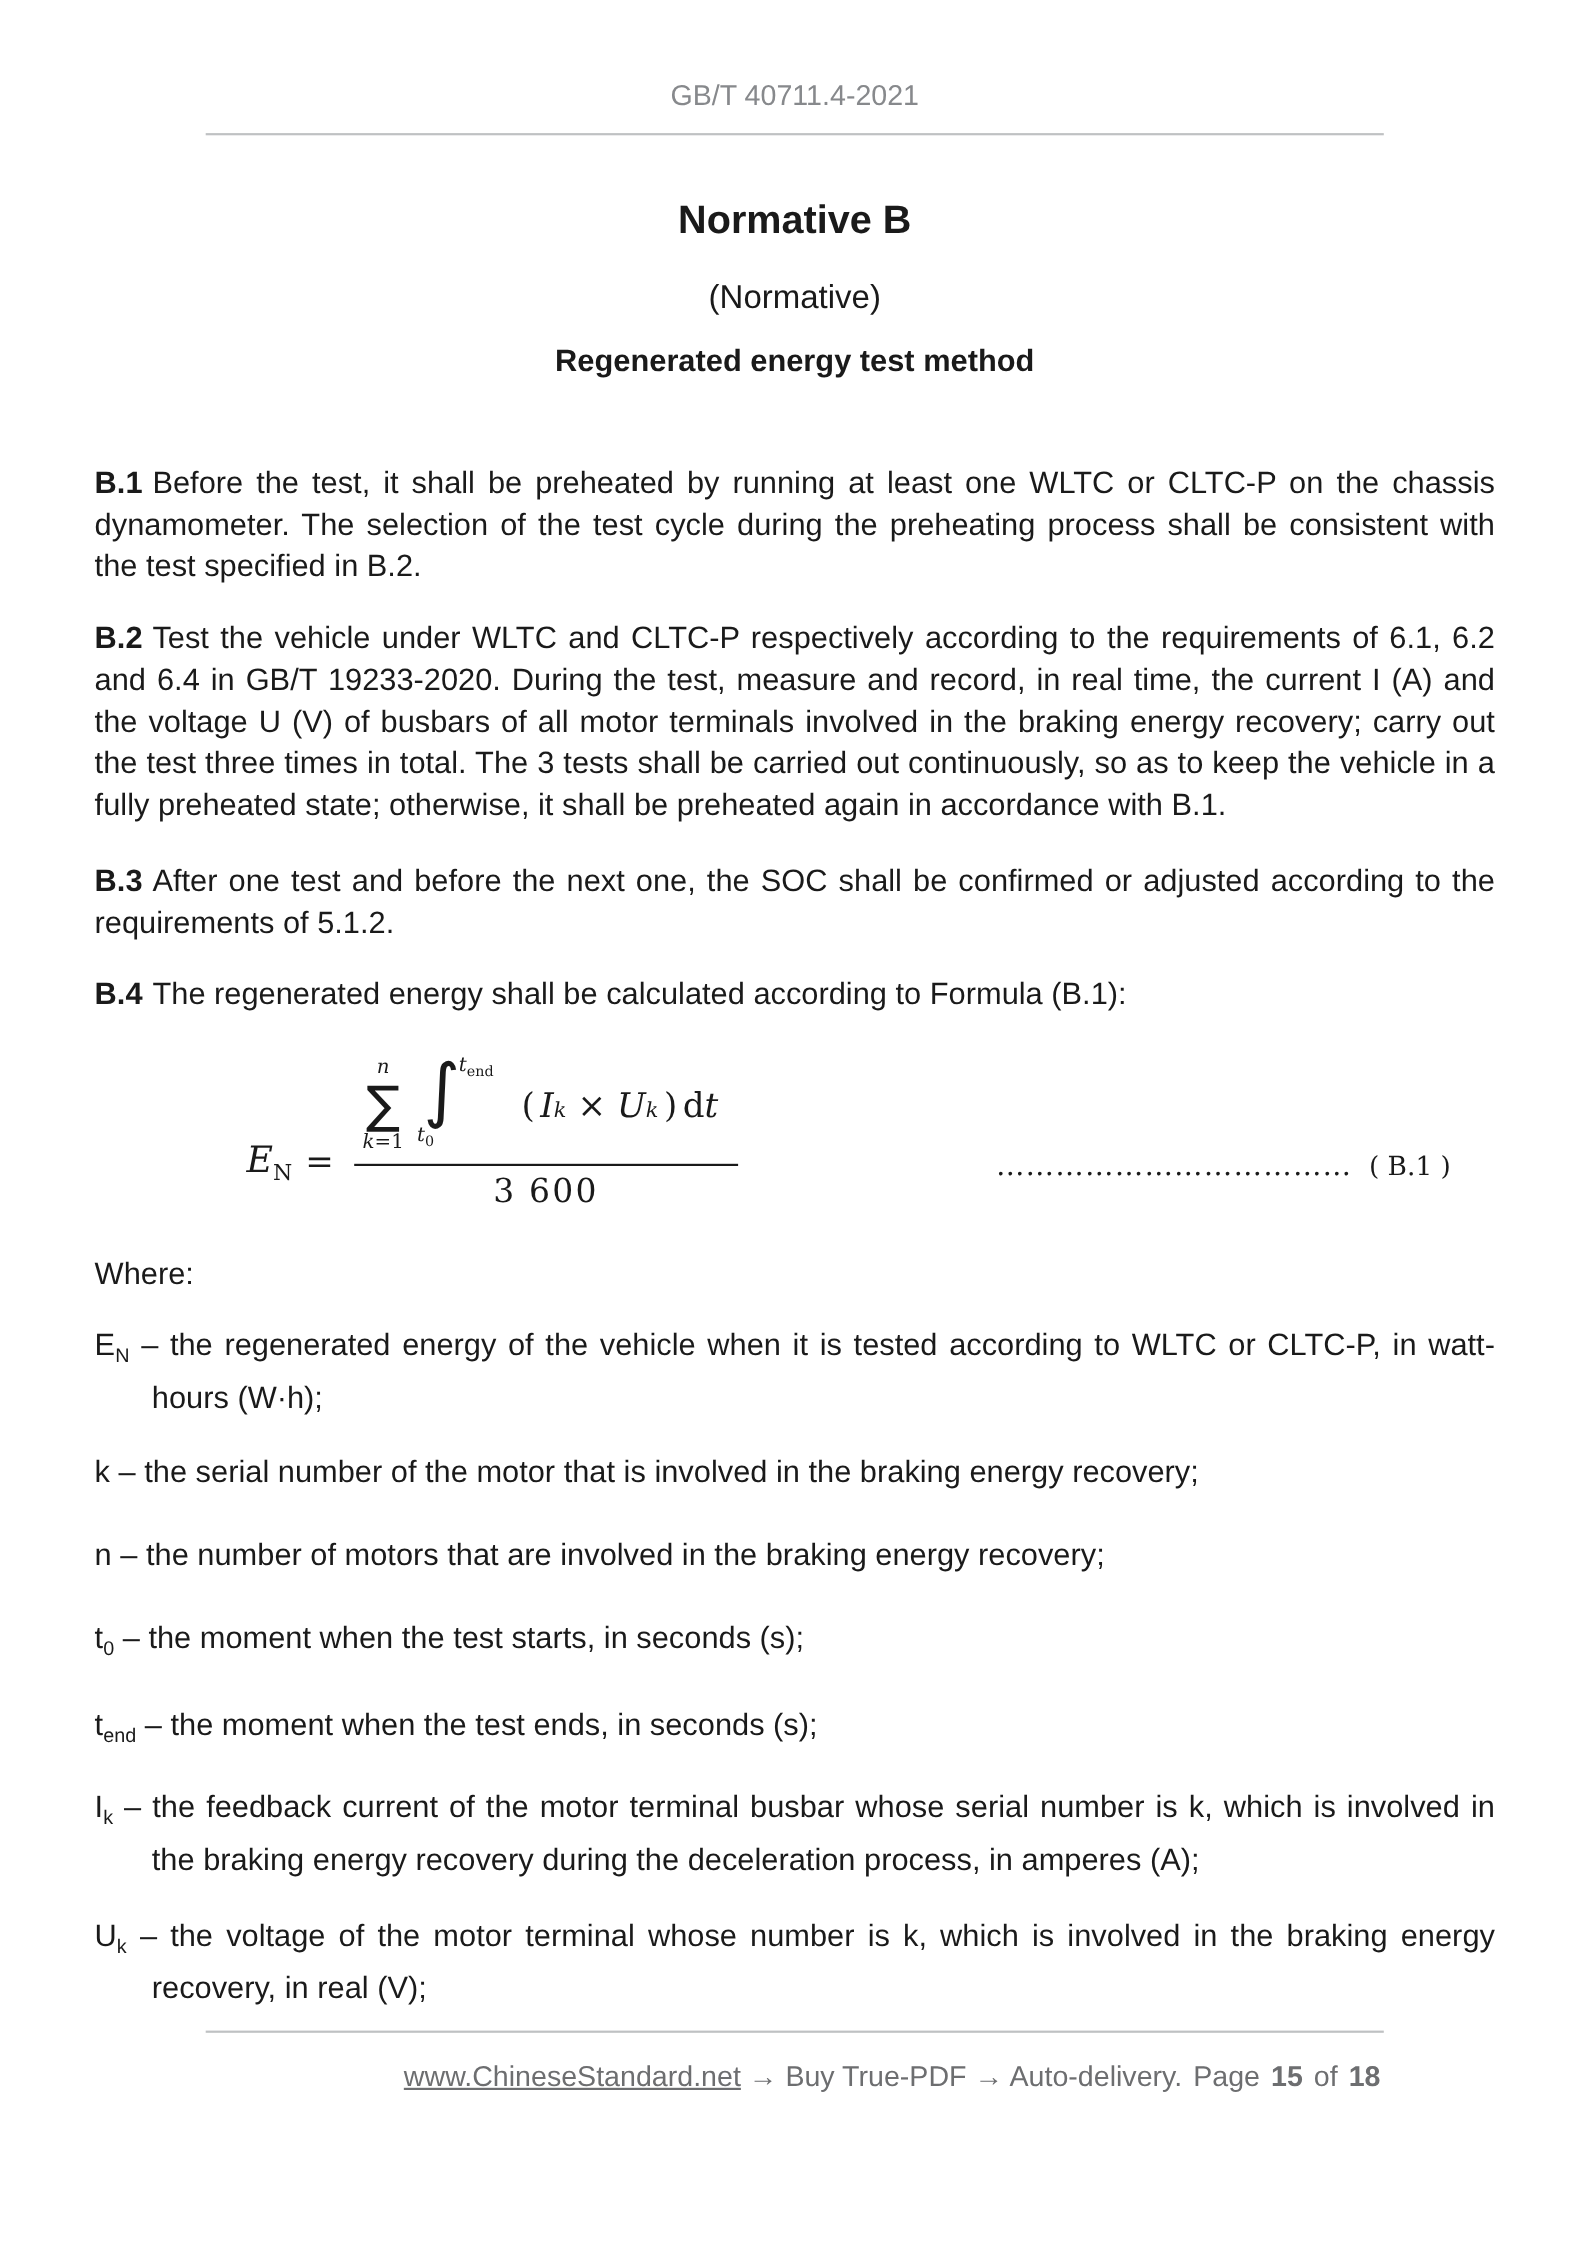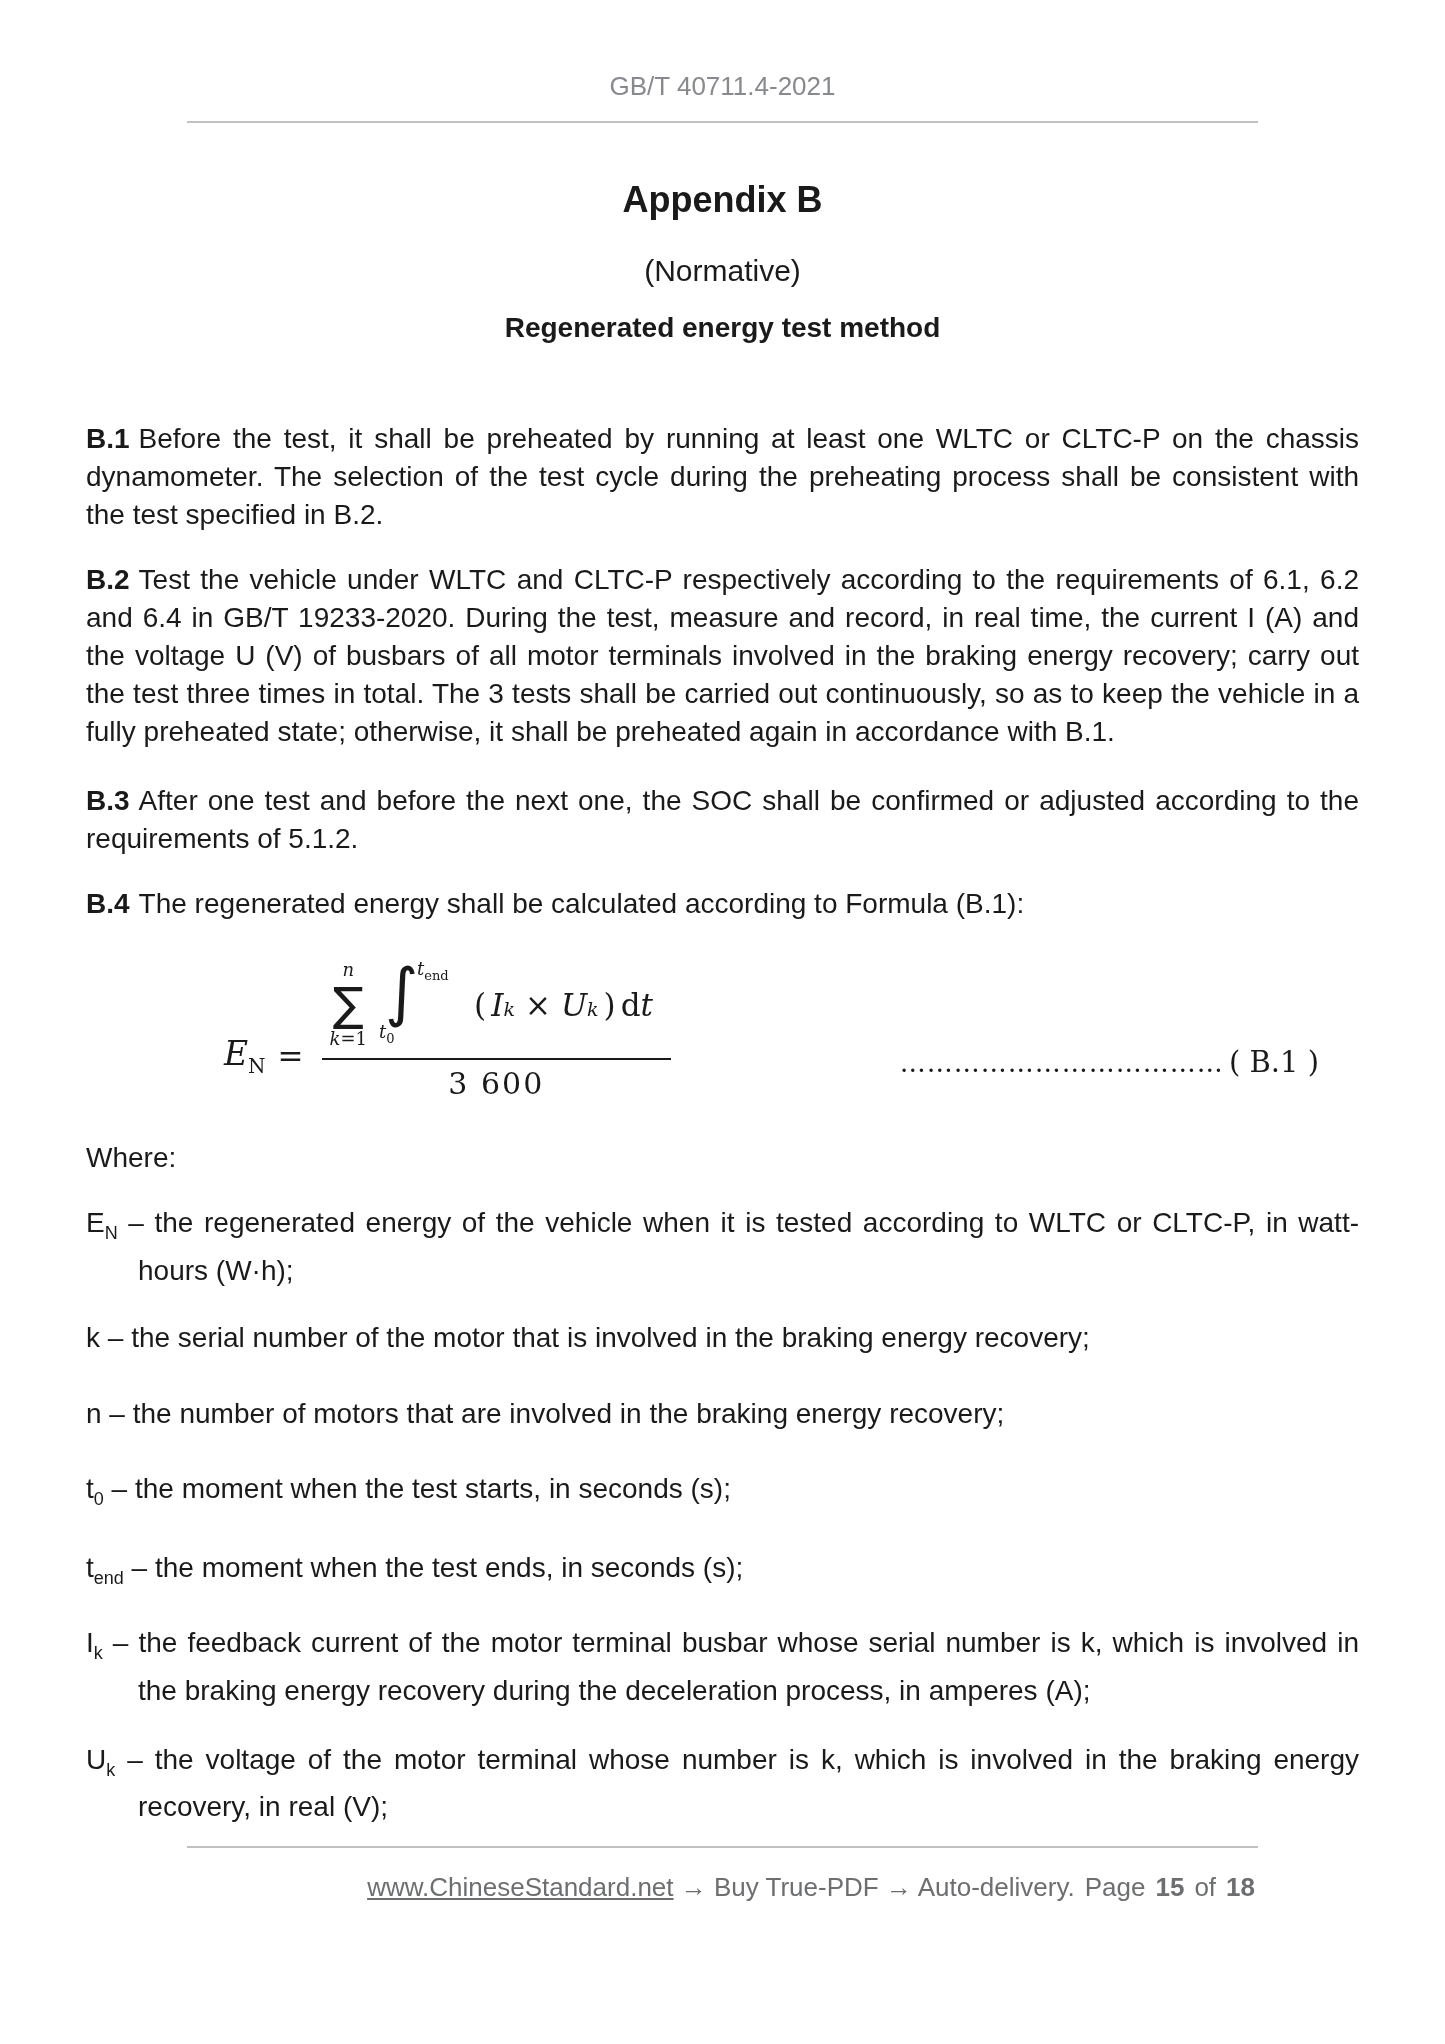--- a/index.html
+++ b/index.html
@@ -89,21 +89,21 @@
   .int-upper sub { font-size: 13px; font-style: normal; }
   .int-lower { position: absolute; left: 6px; bottom: -2px; font-size: 18px; font-style: italic; }
   .int-lower sub { font-size: 13px; font-style: normal; }
   .integrand { font-size: 31px; display: inline-flex; align-items: baseline; }
   .integrand sub { font-size: 19px; font-style: italic; }
   .f-var { font-style: italic; }
   .paren { margin: 0 5px; }
   .times { margin: 0 10px; }
   .leader { position: absolute; right: 40px; top: 86px; white-space: nowrap; }
   .dots { font-size: 26px; letter-spacing: 1px; color: #1a1a1a; }
-  .f-tag { font-size: 29px; }
+  .f-tag { font-size: 24px; margin-left: 10px; }
 
   
   .where { margin: 38px 0 0 0; font-size: 28px; line-height: 38px; }
   .def {
     margin: 29px 0 0 0;
     font-size: 28px;
     line-height: 38px;
     text-align: justify;
     padding-left: 52px;
     text-indent: -52px;
@@ -132,21 +132,21 @@
   .page-nums .strong { font-weight: 700; }
 </style>
 </head>
 <body>
 
 <div class="page">
 
   <div class="doc-number">GB/T 40711.4-2021</div>
   <div class="rule"></div>
 
-  <div class="appendix-title">Appendix B</div>
+  <div class="appendix-title">Normative B</div>
   <div class="normative">(Normative)</div>
   <div class="subtitle">Regenerated energy test method</div>
 
   <div class="content">
 
     <p class="para first"><b class="plabel">B.1</b><span>Before the test, it shall be preheated by running at least one WLTC or CLTC-P on the chassis dynamometer. The selection of the test cycle during the preheating process shall be consistent with the test specified in B.2.</span></p>
 
     <p class="para"><b class="plabel">B.2</b><span>Test the vehicle under WLTC and CLTC-P respectively according to the requirements of 6.1, 6.2 and 6.4 in GB/T 19233-2020. During the test, measure and record, in real time, the current I (A) and the voltage U (V) of busbars of all motor terminals involved in the braking energy recovery; carry out the test three times in total. The 3 tests shall be carried out continuously, so as to keep the vehicle in a fully preheated state; otherwise, it shall be preheated again in accordance with B.1.</span></p>
 
     <p class="para b3"><b class="plabel">B.3</b><span>After one test and before the next one, the SOC shall be confirmed or adjusted according to the requirements of 5.1.2.</span></p>

